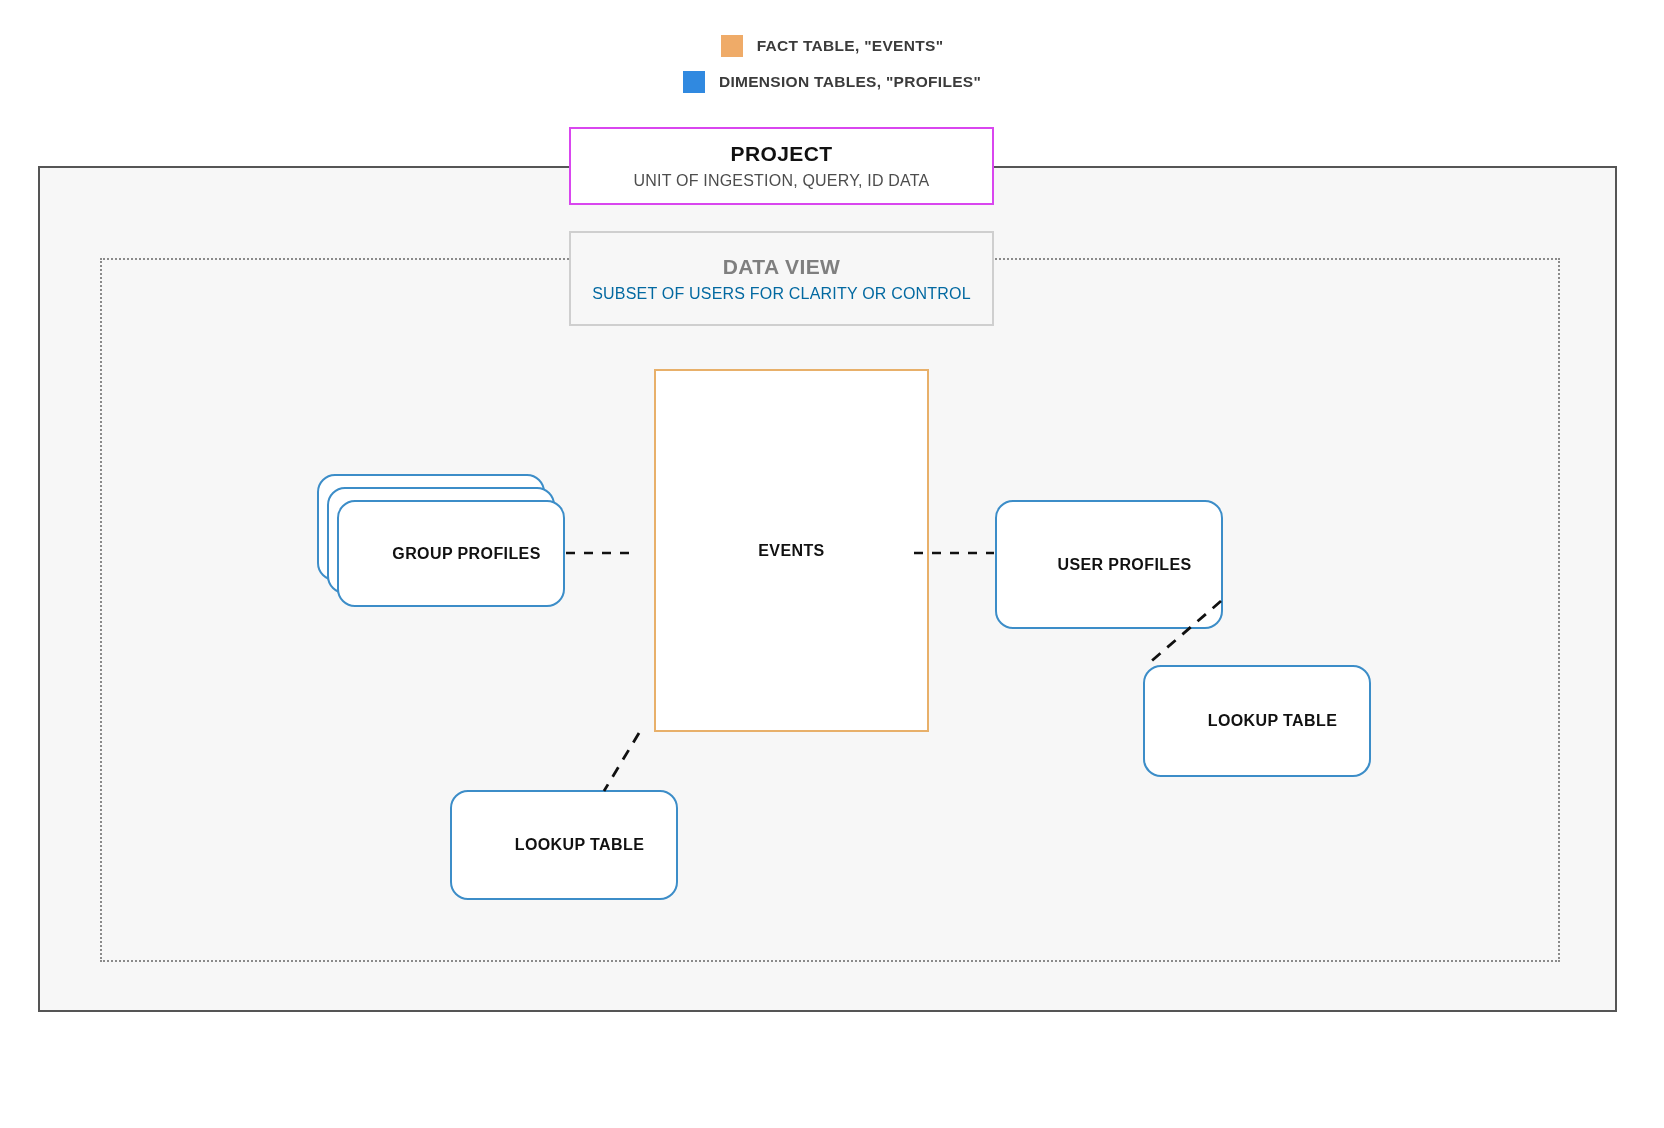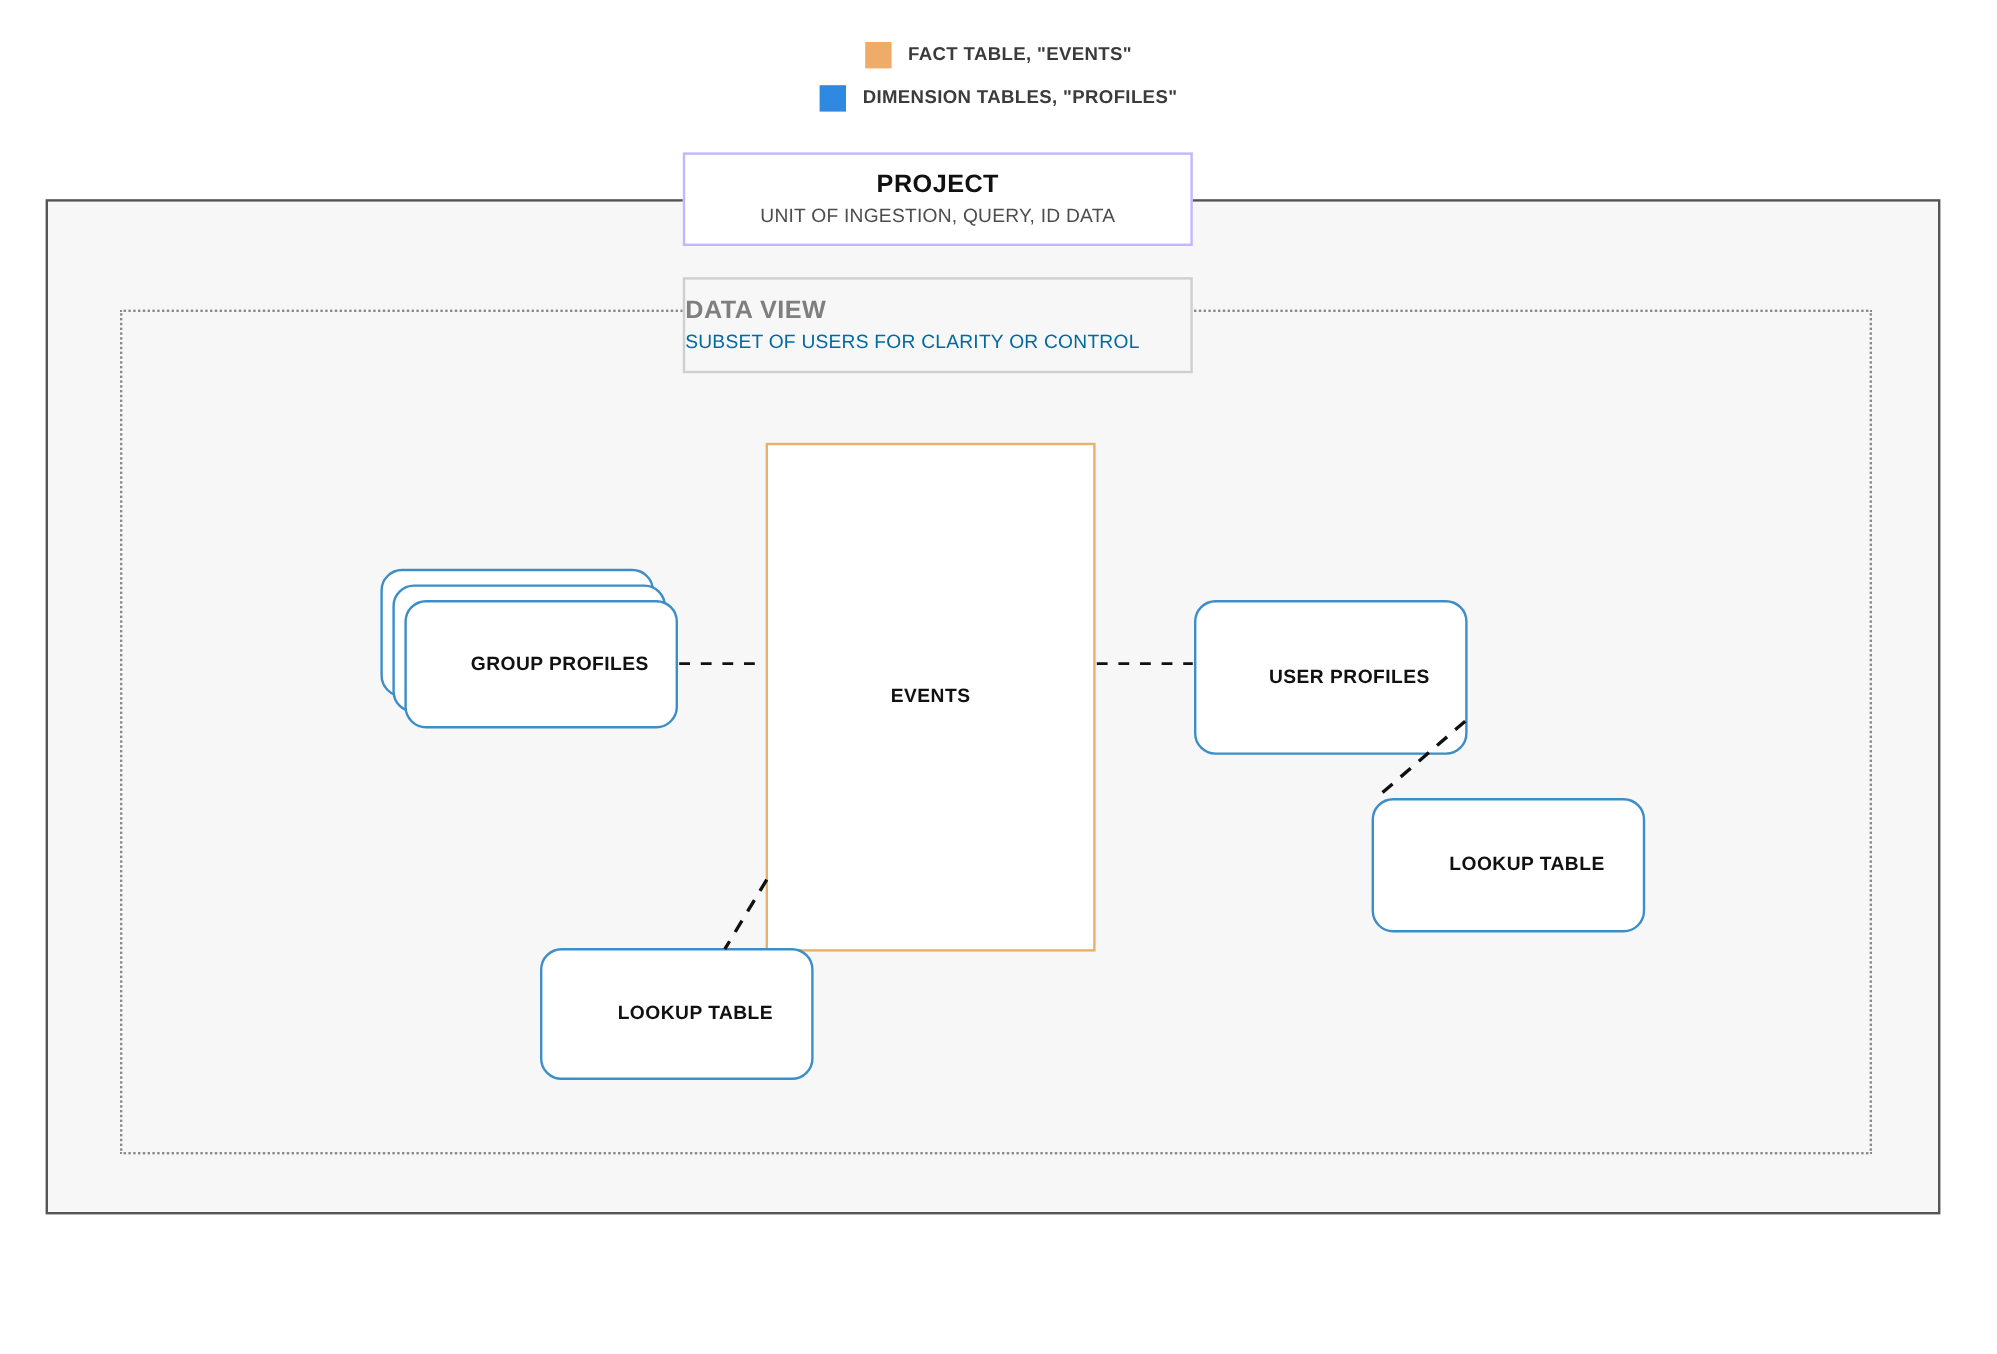--- a/index.html
+++ b/index.html
@@ -71,21 +71,21 @@
   }
 
   
   .project-box {
     position: absolute;
     left: 569px;
     top: 127px;
     width: 425px;
     height: 78px;
     background: #ffffff;
-    border: 2px solid #c4b5fd;
+    border: 2px solid #d946ef;
     box-sizing: border-box;
     display: flex;
     flex-direction: column;
     align-items: center;
     justify-content: center;
     gap: 6px;
     z-index: 8;
   }
   .project-title {
     font-size: 21px;
@@ -98,50 +98,50 @@
     color: #4d4d4d;
     letter-spacing: 0.2px;
   }
 
   
   .dataview-box {
     position: absolute;
     left: 569px;
     top: 231px;
     width: 425px;
-    height: 80px;
+    height: 95px;
     background: #f7f7f7;
     border: 2px solid #cfcfcf;
     box-sizing: border-box;
     display: flex;
     flex-direction: column;
-    align-items: flex-start;
+    align-items: center;
     justify-content: center;
     gap: 6px;
     z-index: 8;
   }
   .dataview-title {
     font-size: 21px;
     font-weight: bold;
     color: #7f7f7f;
     letter-spacing: 0.4px;
   }
   .dataview-sub {
     font-size: 16px;
     color: #0369a1;
     letter-spacing: 0.2px;
   }
 
   
   .events-box {
     position: absolute;
-    left: 638px;
+    left: 654px;
     top: 369px;
     width: 275px;
-    height: 424px;
+    height: 363px;
     background: #ffffff;
     border: 2px solid #e8b06a;
     box-sizing: border-box;
     display: flex;
     align-items: center;
     justify-content: center;
     z-index: 6;
   }
   .events-label {
     font-size: 16px;

